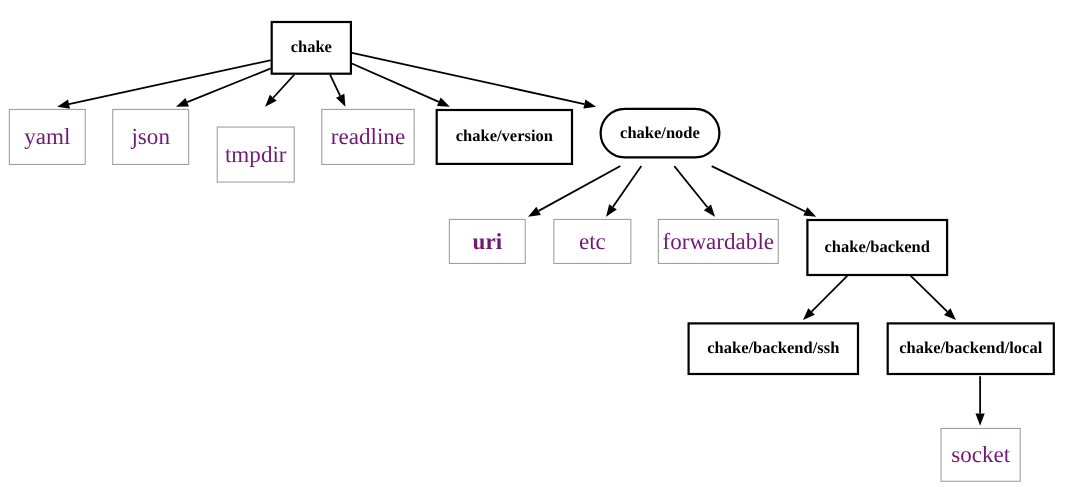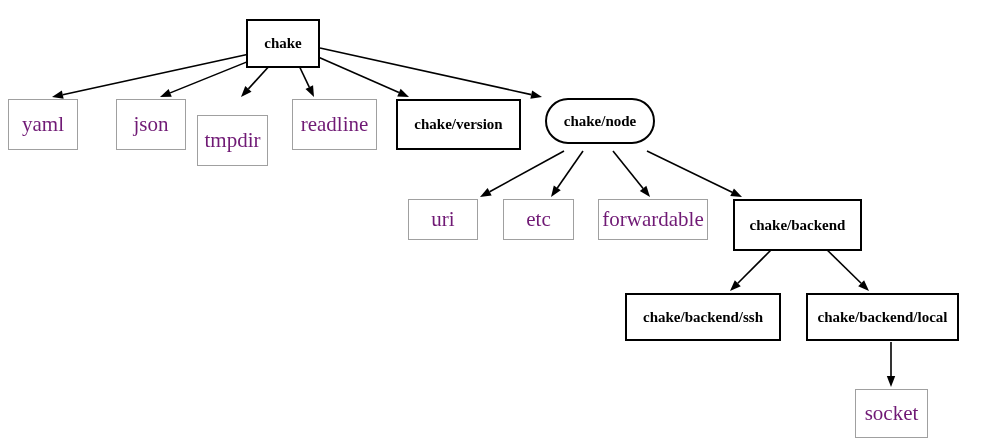--- a/index.html
+++ b/index.html
@@ -113,36 +113,36 @@
       </g>
     </svg>
 
   <div id="node-layer">
       <div class="node solid" style="left: 246px; top: 19px; width: 74px; height: 49px;">
         <span class="node-label">chake</span>
       </div>
       <div class="node faded" style="left: 8px; top: 99px; width: 70px; height: 51px;">
         <span class="node-label">yaml</span>
       </div>
-      <div class="node faded" style="left: 116px; top: 99px; width: 70px; height: 51px;">
+      <div class="node faded" style="left: 102px; top: 99px; width: 70px; height: 51px;">
         <span class="node-label">json</span>
       </div>
       <div class="node faded" style="left: 197px; top: 99px; width: 71px; height: 51px; margin-top: 16px;">
         <span class="node-label">tmpdir</span>
       </div>
       <div class="node faded" style="left: 292px; top: 99px; width: 85px; height: 51px;">
         <span class="node-label">readline</span>
       </div>
       <div class="node solid" style="left: 396px; top: 99px; width: 125px; height: 51px; text-align: right;">
         <span class="node-label">chake/version</span>
       </div>
       <div class="node solid" style="left: 545px; top: 98px; width: 110px; height: 46px; border-radius: 24px;">
         <span class="node-label">chake/node</span>
       </div>
-      <div class="node faded" style="left: 408px; top: 199px; width: 70px; height: 41px;">
+      <div class="node faded" style="left: 408px; top: 199px; width: 70px; height: 41px; font-weight: bold;">
         <span class="node-label">uri</span>
       </div>
       <div class="node faded" style="left: 503px; top: 199px; width: 71px; height: 41px;">
         <span class="node-label">etc</span>
       </div>
       <div class="node faded" style="left: 598px; top: 199px; width: 110px; height: 41px;">
         <span class="node-label">forwardable</span>
       </div>
       <div class="node solid" style="left: 733px; top: 199px; width: 129px; height: 52px;">
         <span class="node-label">chake/backend</span>

